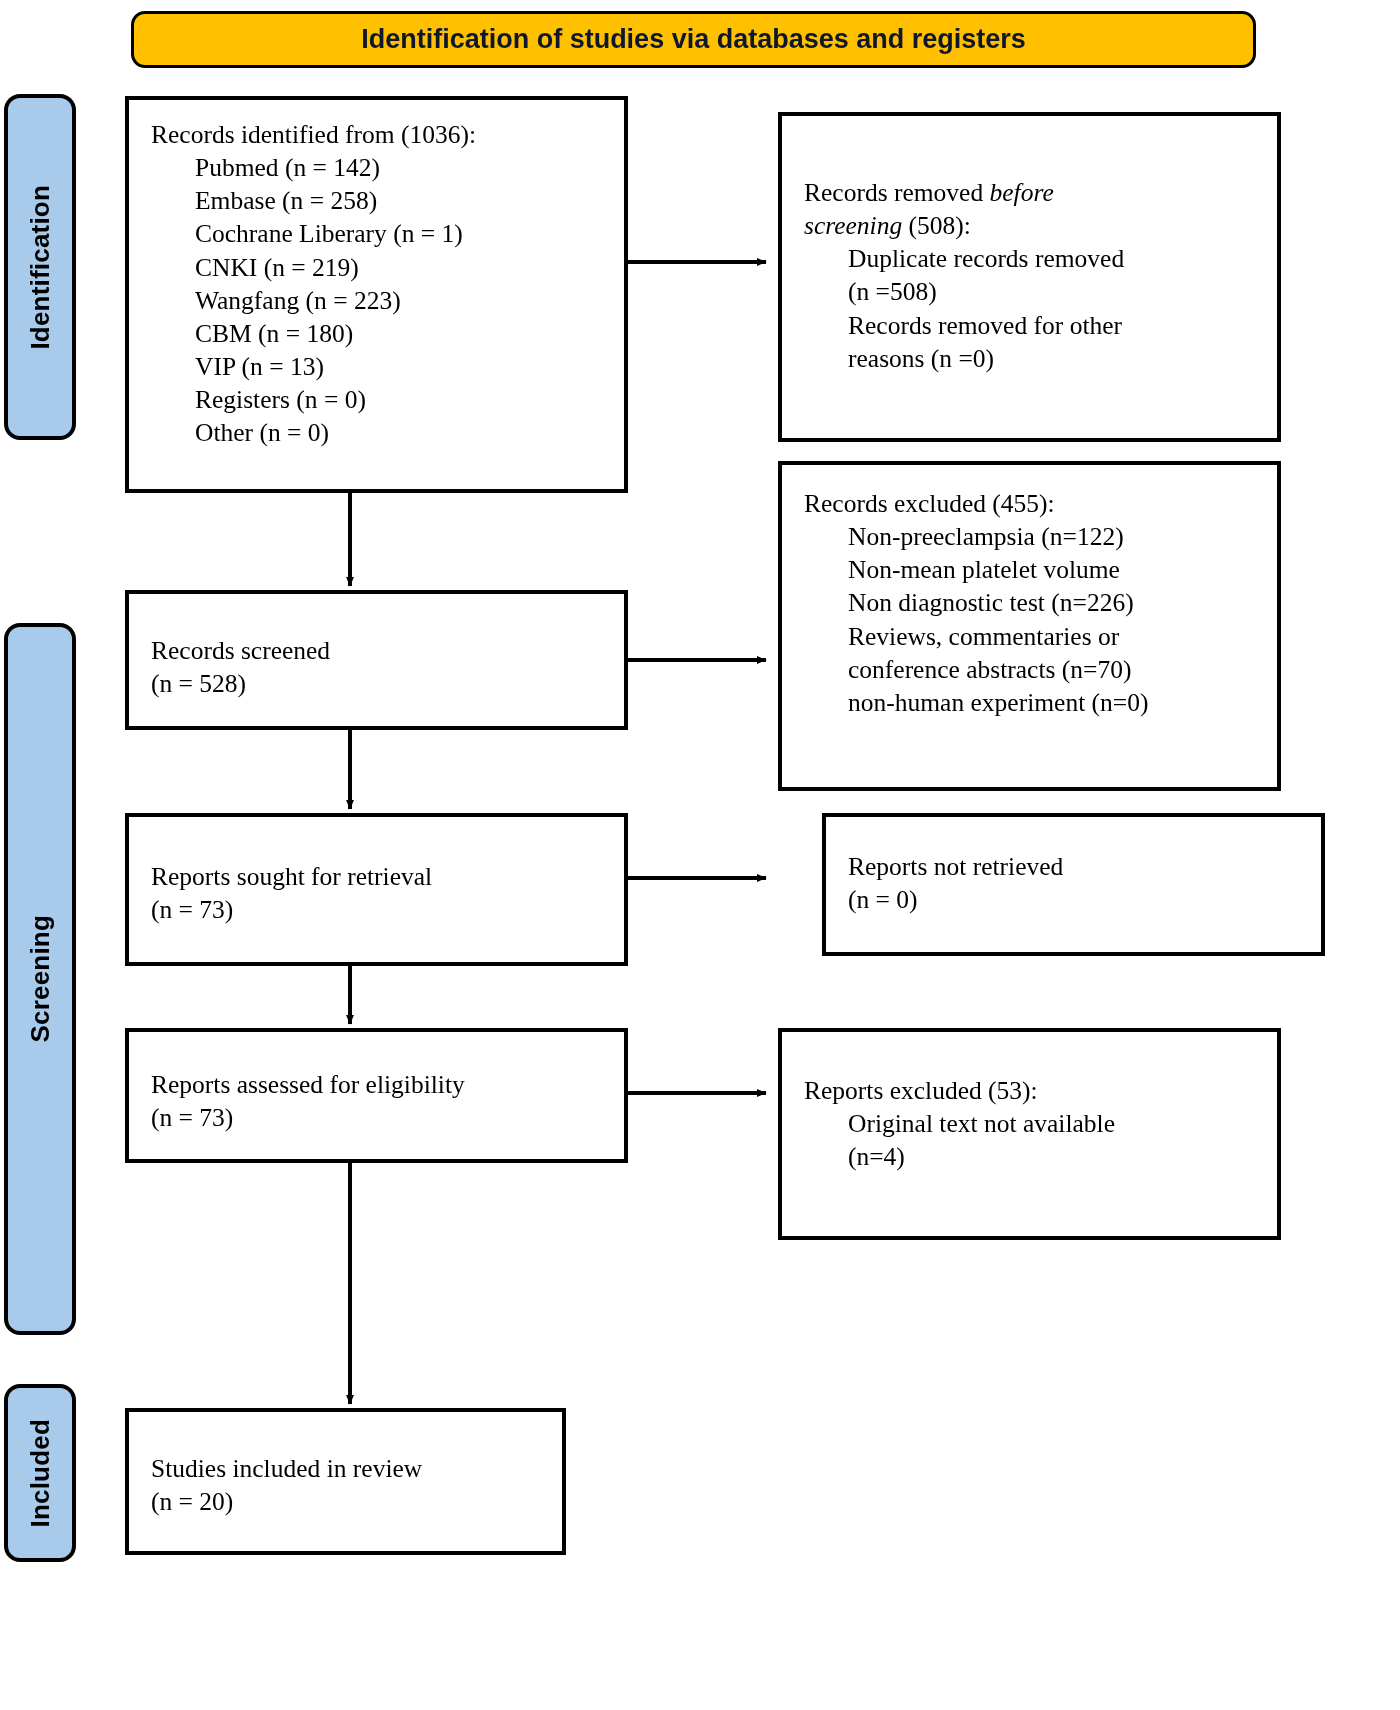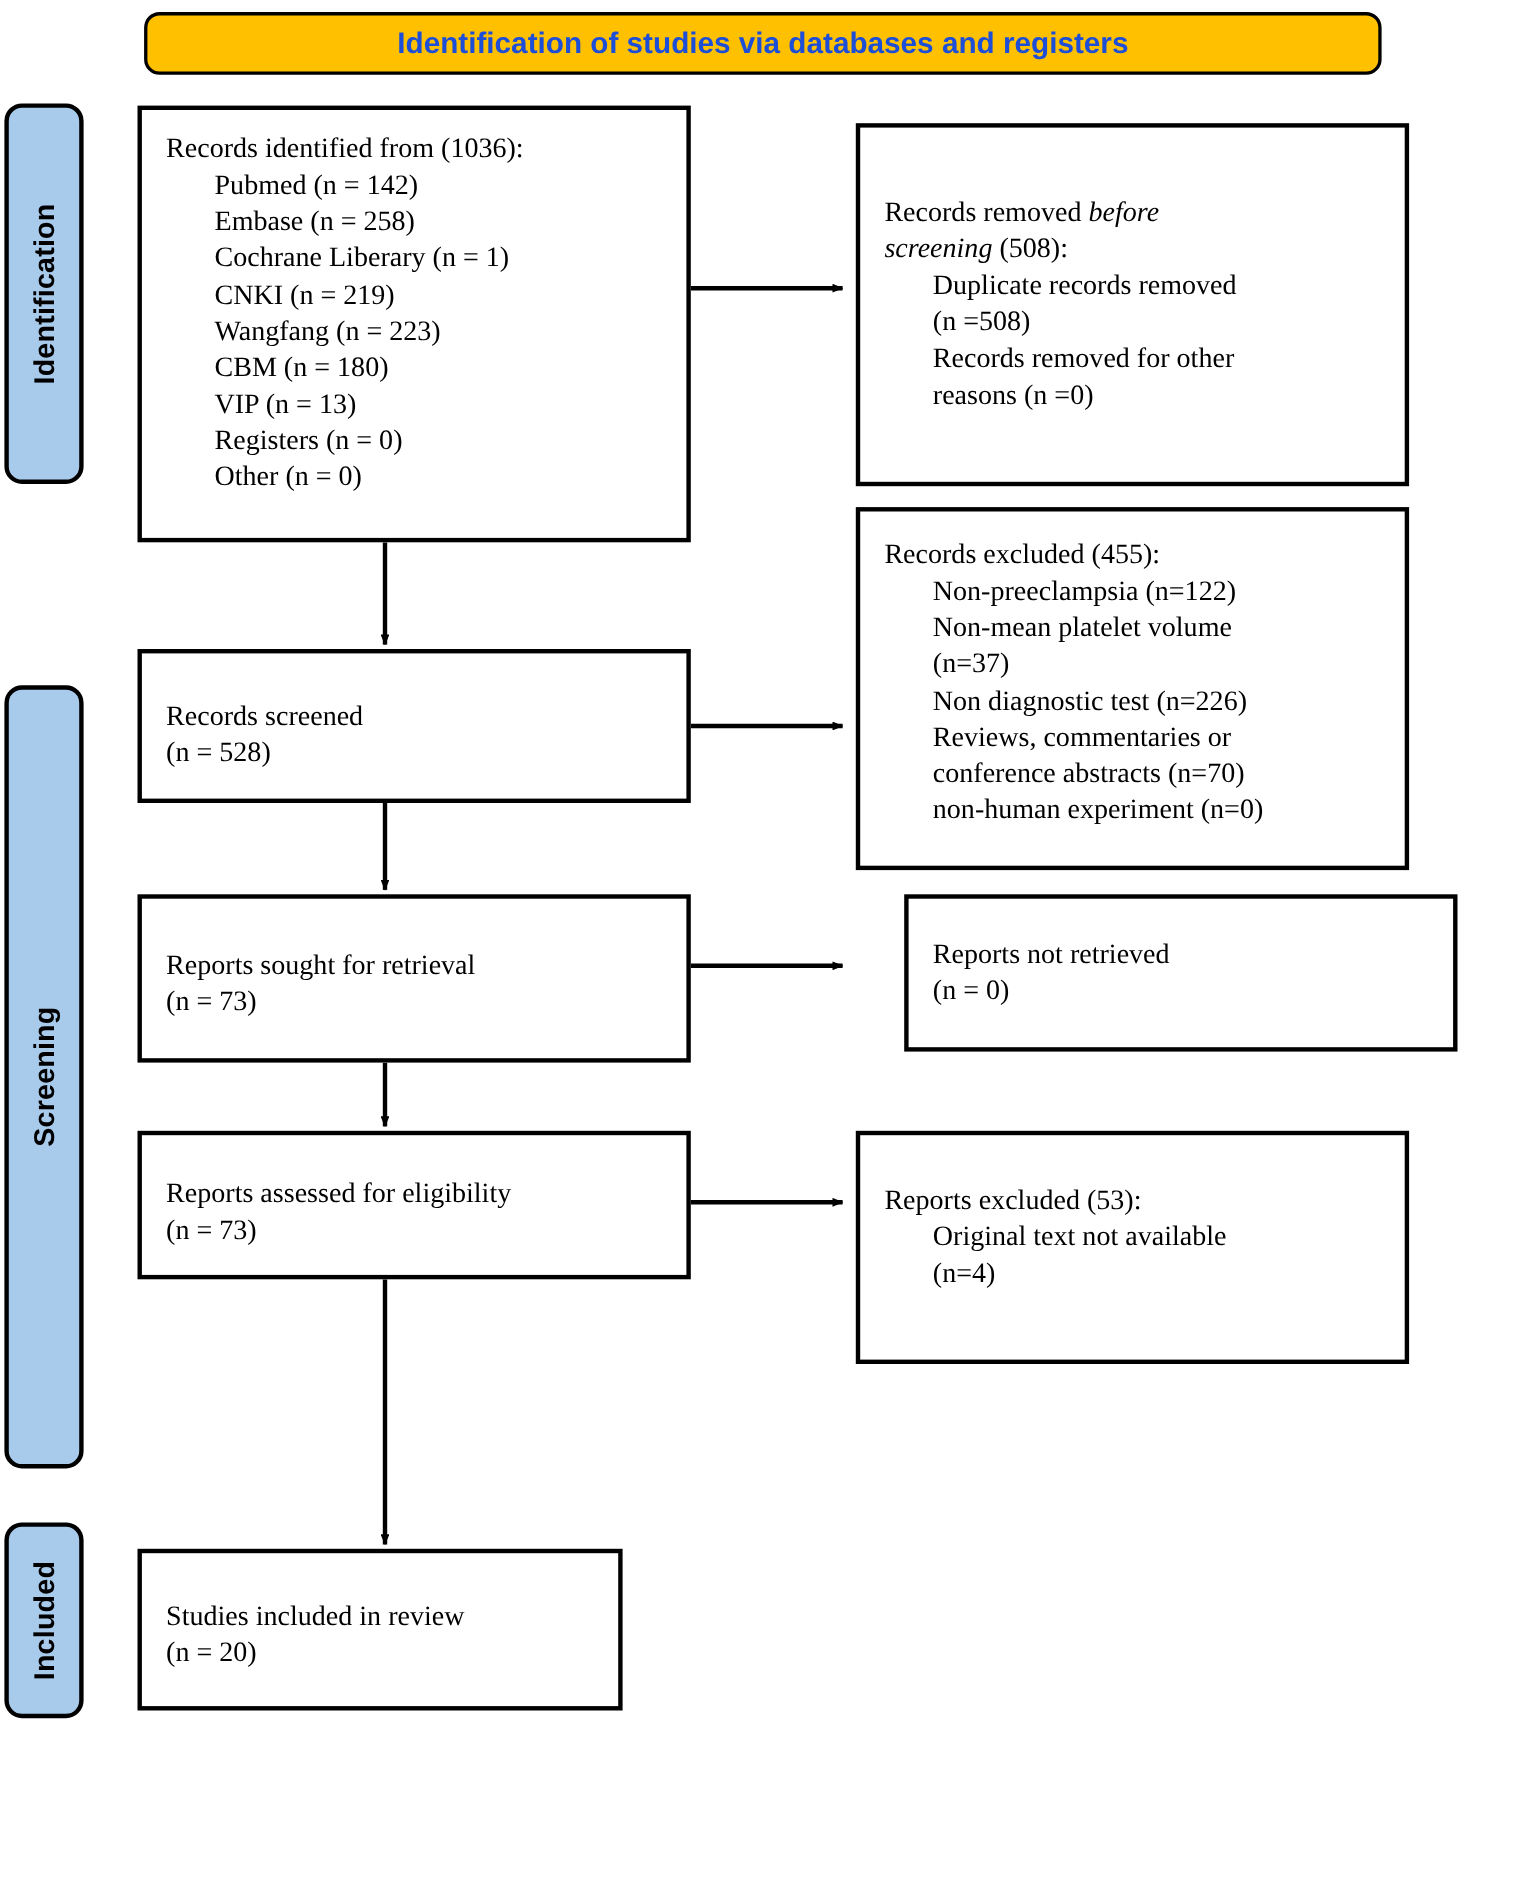--- a/index.html
+++ b/index.html
@@ -44,21 +44,21 @@
     position: absolute;
     background: #ffc000;
     border: 3px solid #000000;
     border-radius: 14px;
     box-sizing: border-box;
     display: flex;
     align-items: center;
     justify-content: center;
     font-weight: bold;
     font-size: 27px;
-    color: #1d4ed8;
+    color: #0f172a;
     text-align: center;
   }
 
   
   .flow-box {
     position: absolute;
     background: #ffffff;
     border: 4px solid #000000;
     box-sizing: border-box;
     padding: 18px 14px 12px 22px;
@@ -187,21 +187,20 @@
     <div class="ln indent">Duplicate records removed</div>
     <div class="ln indent">(n =508)</div>
     <div class="ln indent">Records removed for other</div>
     <div class="ln indent">reasons (n =0)</div>
   </div>
 
   <div class="flow-box" style="left:778px; top:461px; width:503px; height:330px; padding-top:22px;">
     <div class="ln">Records excluded (455):</div>
     <div class="ln indent">Non-preeclampsia (n=122)</div>
     <div class="ln indent">Non-mean platelet volume</div>
-    <div class="ln indent">(n=37)</div>
     <div class="ln indent">Non diagnostic test (n=226)</div>
     <div class="ln indent">Reviews, commentaries or</div>
     <div class="ln indent">conference abstracts (n=70)</div>
     <div class="ln indent">non-human experiment (n=0)</div>
   </div>
 
   <div class="flow-box" style="left:822px; top:813px; width:503px; height:143px; padding-top:33px;">
     <div class="ln">Reports not retrieved</div>
     <div class="ln">(n = 0)</div>
   </div>

